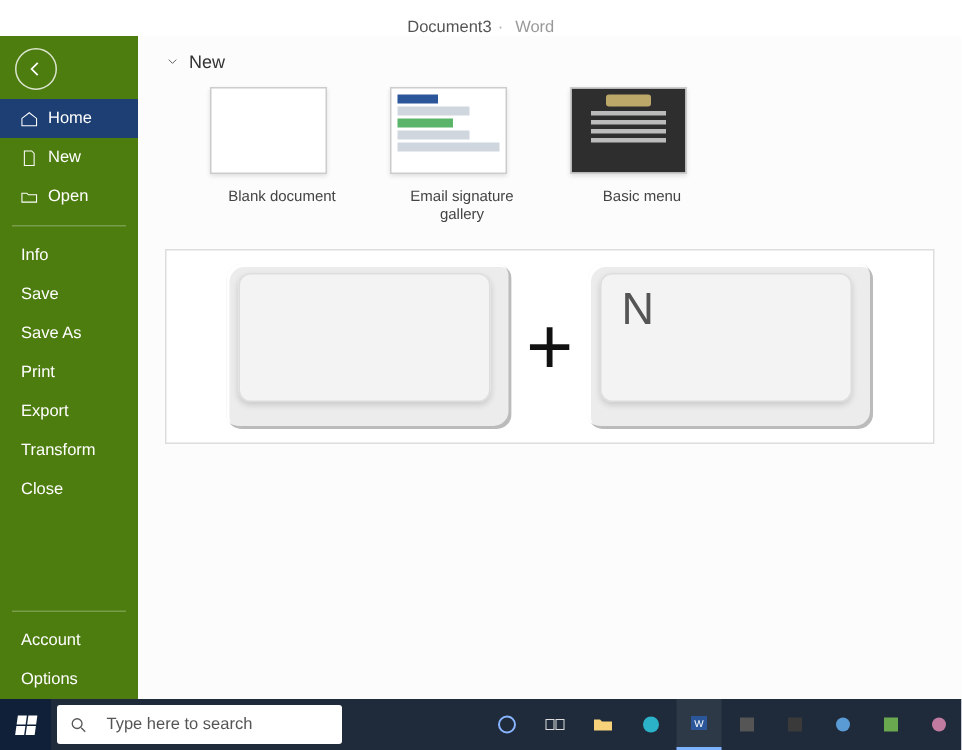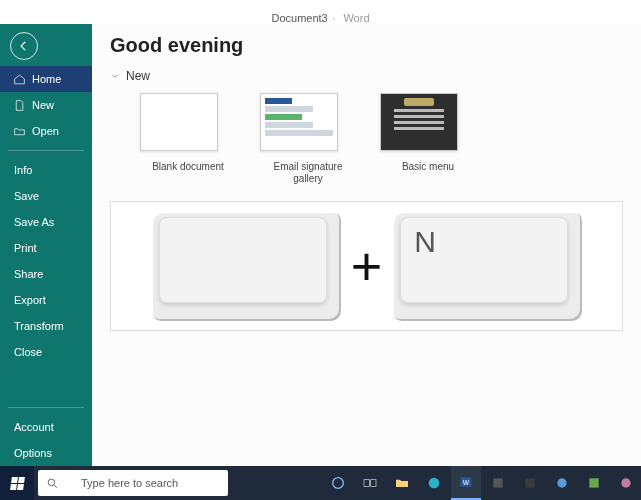--- a/index.html
+++ b/index.html
@@ -1,21 +1,21 @@
 <!DOCTYPE html>
 <html><head>
 <meta charset="utf-8">
 <style>
   * { box-sizing: border-box; margin: 0; padding: 0; font-family: "Segoe UI", Arial, sans-serif; }
   html, body { width: 641px; height: 500px; overflow: hidden; background: #fff; }
   .app { display: flex; flex-direction: column; height: 100%; }
   .titlebar { height: 24px; display: flex; align-items: flex-end; justify-content: center; font-size: 11px; color: #555; background: #fff; }
   .titlebar .app-name { color: #999; margin-left: 4px; }
   .body { flex: 1; display: flex; min-height: 0; }
-  .sidebar { width: 92px; background: #0f766e; color: #fff; display: flex; flex-direction: column; font-size: 11px; }
+  .sidebar { width: 92px; background: #4d7c0f; color: #fff; display: flex; flex-direction: column; font-size: 11px; }
   .back { width: 28px; height: 28px; border: 1.5px solid rgba(255,255,255,0.8); border-radius: 50%; margin: 8px 0 6px 10px; display: flex; align-items: center; justify-content: center; cursor: pointer; }
   .back svg { width: 14px; height: 14px; fill: #fff; }
   .nav-item { display: flex; align-items: center; gap: 6px; padding: 6px 8px 6px 12px; cursor: pointer; }
   .nav-item.selected { background: #1e3f73; }
   .nav-item .ico { width: 14px; height: 14px; display: inline-flex; align-items: center; justify-content: center; }
   .nav-item .ico svg { width: 13px; height: 13px; fill: none; stroke: #fff; stroke-width: 1.3; }
   .nav-item span.label { flex:1; }
   .nav-sep { border-top: 1px solid rgba(255,255,255,0.25); margin: 6px 8px; }
   .nav-link { padding: 7px 8px 7px 14px; cursor: pointer; }
   .nav-spacer { flex: 1; }
@@ -44,21 +44,21 @@
   .keycap { width: 190px; height: 110px; position: relative; }
   .keycap .base { position:absolute; inset:0; background: #ececec; border-radius: 10px; box-shadow: inset -2px -2px 0 #bbb, inset 2px 2px 0 #fff; }
   .keycap .top { position:absolute; left:8px; top:6px; right:14px; bottom:18px; background:#f3f3f3; border-radius:8px; box-shadow: 0 2px 4px rgba(0,0,0,0.15), inset 0 0 0 1px #ddd; }
   .keycap .lbl { position:absolute; left:22px; top:14px; font-size:30px; color:#555; font-family: Arial, sans-serif; }
   .plus { font-size: 54px; color:#111; font-weight: 300; padding: 0 6px; }
   
   .taskbar { height: 34px; background: #1f2a3a; display: flex; align-items: center; color:#fff; font-size:11px; }
   .start { width:34px; height:34px; background:#102038; display:flex; align-items:center; justify-content:center; cursor:pointer; position:relative;}
   .start .sq4 { display:grid; grid-template-columns: 6px 6px; grid-template-rows: 6px 6px; gap:1px; transform: skewX(-8deg);}
   .start .sq4 div{ background:#fff;}
-  .search { flex: 0 0 190px; height:26px; margin:0 6px 0 4px; background:#fff; color:#555; display:flex; align-items:center; gap:22px; padding:0 8px; border-radius:2px; cursor:text;}
+  .search { flex: 0 0 190px; height:26px; margin:0 6px 0 4px; background:#fff; color:#555; display:flex; align-items:center; gap:12px; padding:0 8px; border-radius:2px; cursor:text;}
   .search svg{ width:13px; height:13px; stroke:#555; fill:none; stroke-width:1.6;}
   .task-icons { display:flex; align-items:center; gap:2px; margin-left:auto; padding-right:0px; }
   .tico { width:30px; height:34px; display:flex; align-items:center; justify-content:center; cursor:pointer; }
   .tico svg{ width:16px; height:16px; }
   .tico.active { border-bottom:2px solid #7db3ff; background: rgba(255,255,255,0.07);}
 </style>
 </head>
 <body>
 
 <div class="app">
@@ -100,34 +100,32 @@
           </span>
         <span class="label">Open</span>
       </div>
 
       <div class="nav-sep"></div>
 
       <div class="nav-link">Info</div>
       <div class="nav-link">Save</div>
       <div class="nav-link">Save As</div>
       <div class="nav-link">Print</div>
-      <div class="nav-link">Share</div>
       <div class="nav-link">Export</div>
       <div class="nav-link">Transform</div>
       <div class="nav-link">Close</div>
 
       <div class="nav-spacer"></div>
       <div class="nav-sep"></div>
 
       <div class="nav-link">Account</div>
       <div class="nav-link">Options</div>
     </div>
 
     <div class="main">
-      <div class="greeting">Good evening</div>
 
       <div class="section-head">
         <svg viewBox="0 0 24 24">
             <path d="M6 9l6 6 6-6"></path>
           </svg>
         <span>New</span>
       </div>
 
       <div class="templates">
         <div class="tpl">

